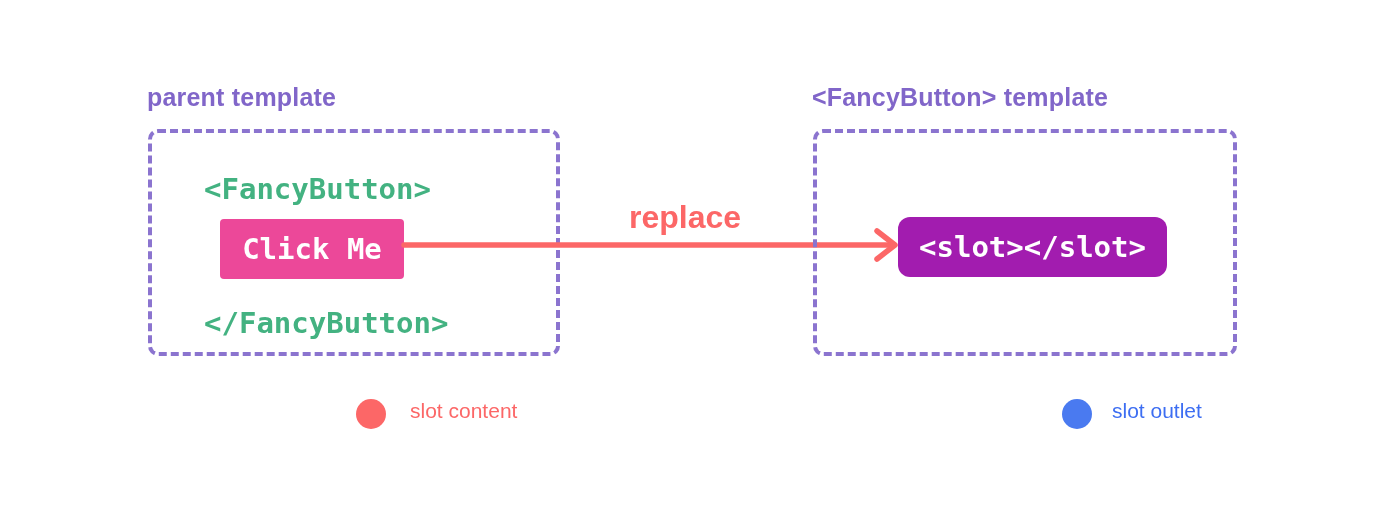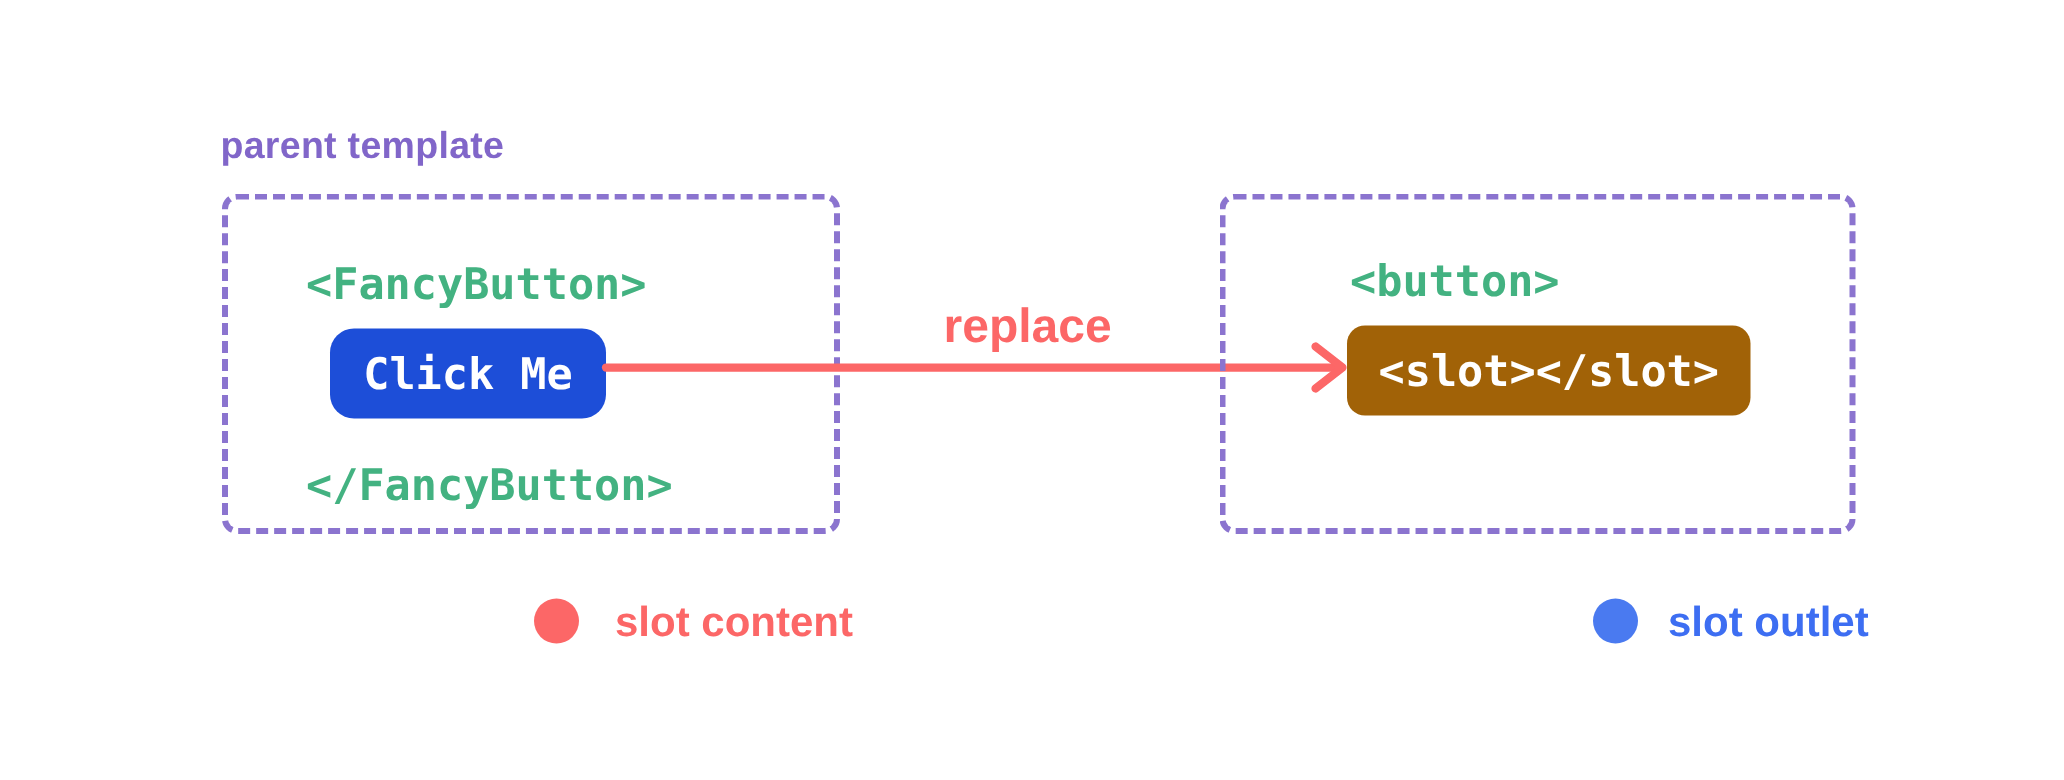--- a/index.html
+++ b/index.html
@@ -40,40 +40,40 @@
     position: absolute;
     display: flex;
     align-items: center;
     justify-content: center;
     font-family: "DejaVu Sans Mono", "Liberation Mono", monospace;
     font-weight: 700;
     font-size: 29px;
     color: #ffffff;
     white-space: pre;
   }
-  .pill-red  { background: #1d4ed8; border-radius: 16px; }
-  .pill-blue { background: #a16207; border-radius: 12px; }
+  .pill-red  { background: #ec4899; border-radius: 4px; }
+  .pill-blue { background: #a21caf; border-radius: 12px; }
   .arrow-svg { position: absolute; left: 400px; top: 223px; }
   .arrow-label {
     position: absolute;
     left: 629px; top: 199px;
     font-size: 32px;
     font-weight: 700;
     color: #fc6767;
     white-space: pre;
   }
   .legend-dot {
     position: absolute;
     width: 30px; height: 30px;
     border-radius: 50%;
   }
   .legend-label {
     position: absolute;
-    font-size: 28px;
-    font-weight: 700;
+    font-size: 21px;
+    font-weight: 400;
     white-space: pre;
   }
   .dot-red   { background: #fc6767; }
   .dot-blue  { background: #4a7af0; }
   .label-red { color: #fc6767; }
   .label-blue{ color: #3d6ef2; }
 
   
   .parent-title { left: 147px; top: 83px; }
   .parent-box   { left: 148px; top: 129px; width: 412px; height: 227px; }
@@ -111,24 +111,24 @@
 
   <div class="code parent-close">&lt;/FancyButton&gt;</div>
 
   <div class="arrow-label">replace</div>
 
   <svg class="arrow-svg" width="504" height="44" viewBox="0 0 504 44">
     <line x1="4" y1="22" x2="490" y2="22" stroke="#fc6767" stroke-width="5.5" stroke-linecap="round"></line>
     <polyline points="477,8 495,22 477,36" fill="none" stroke="#fc6767" stroke-width="5.5" stroke-linecap="round" stroke-linejoin="round"></polyline>
   </svg>
 
+  <div class="heading comp-title">&lt;FancyButton&gt; template</div>
 
   <div class="dashed-box comp-box"></div>
 
-  <div class="code comp-open">&lt;button&gt;</div>
 
   <div class="pill pill-blue slot-pill">
     <span>&lt;slot&gt;&lt;/slot&gt;</span>
   </div>
 
 
   <span class="legend-dot dot-red dot-content"></span>
   <span class="legend-label label-red label-content">slot content</span>
 
   <span class="legend-dot dot-blue dot-outlet"></span>

